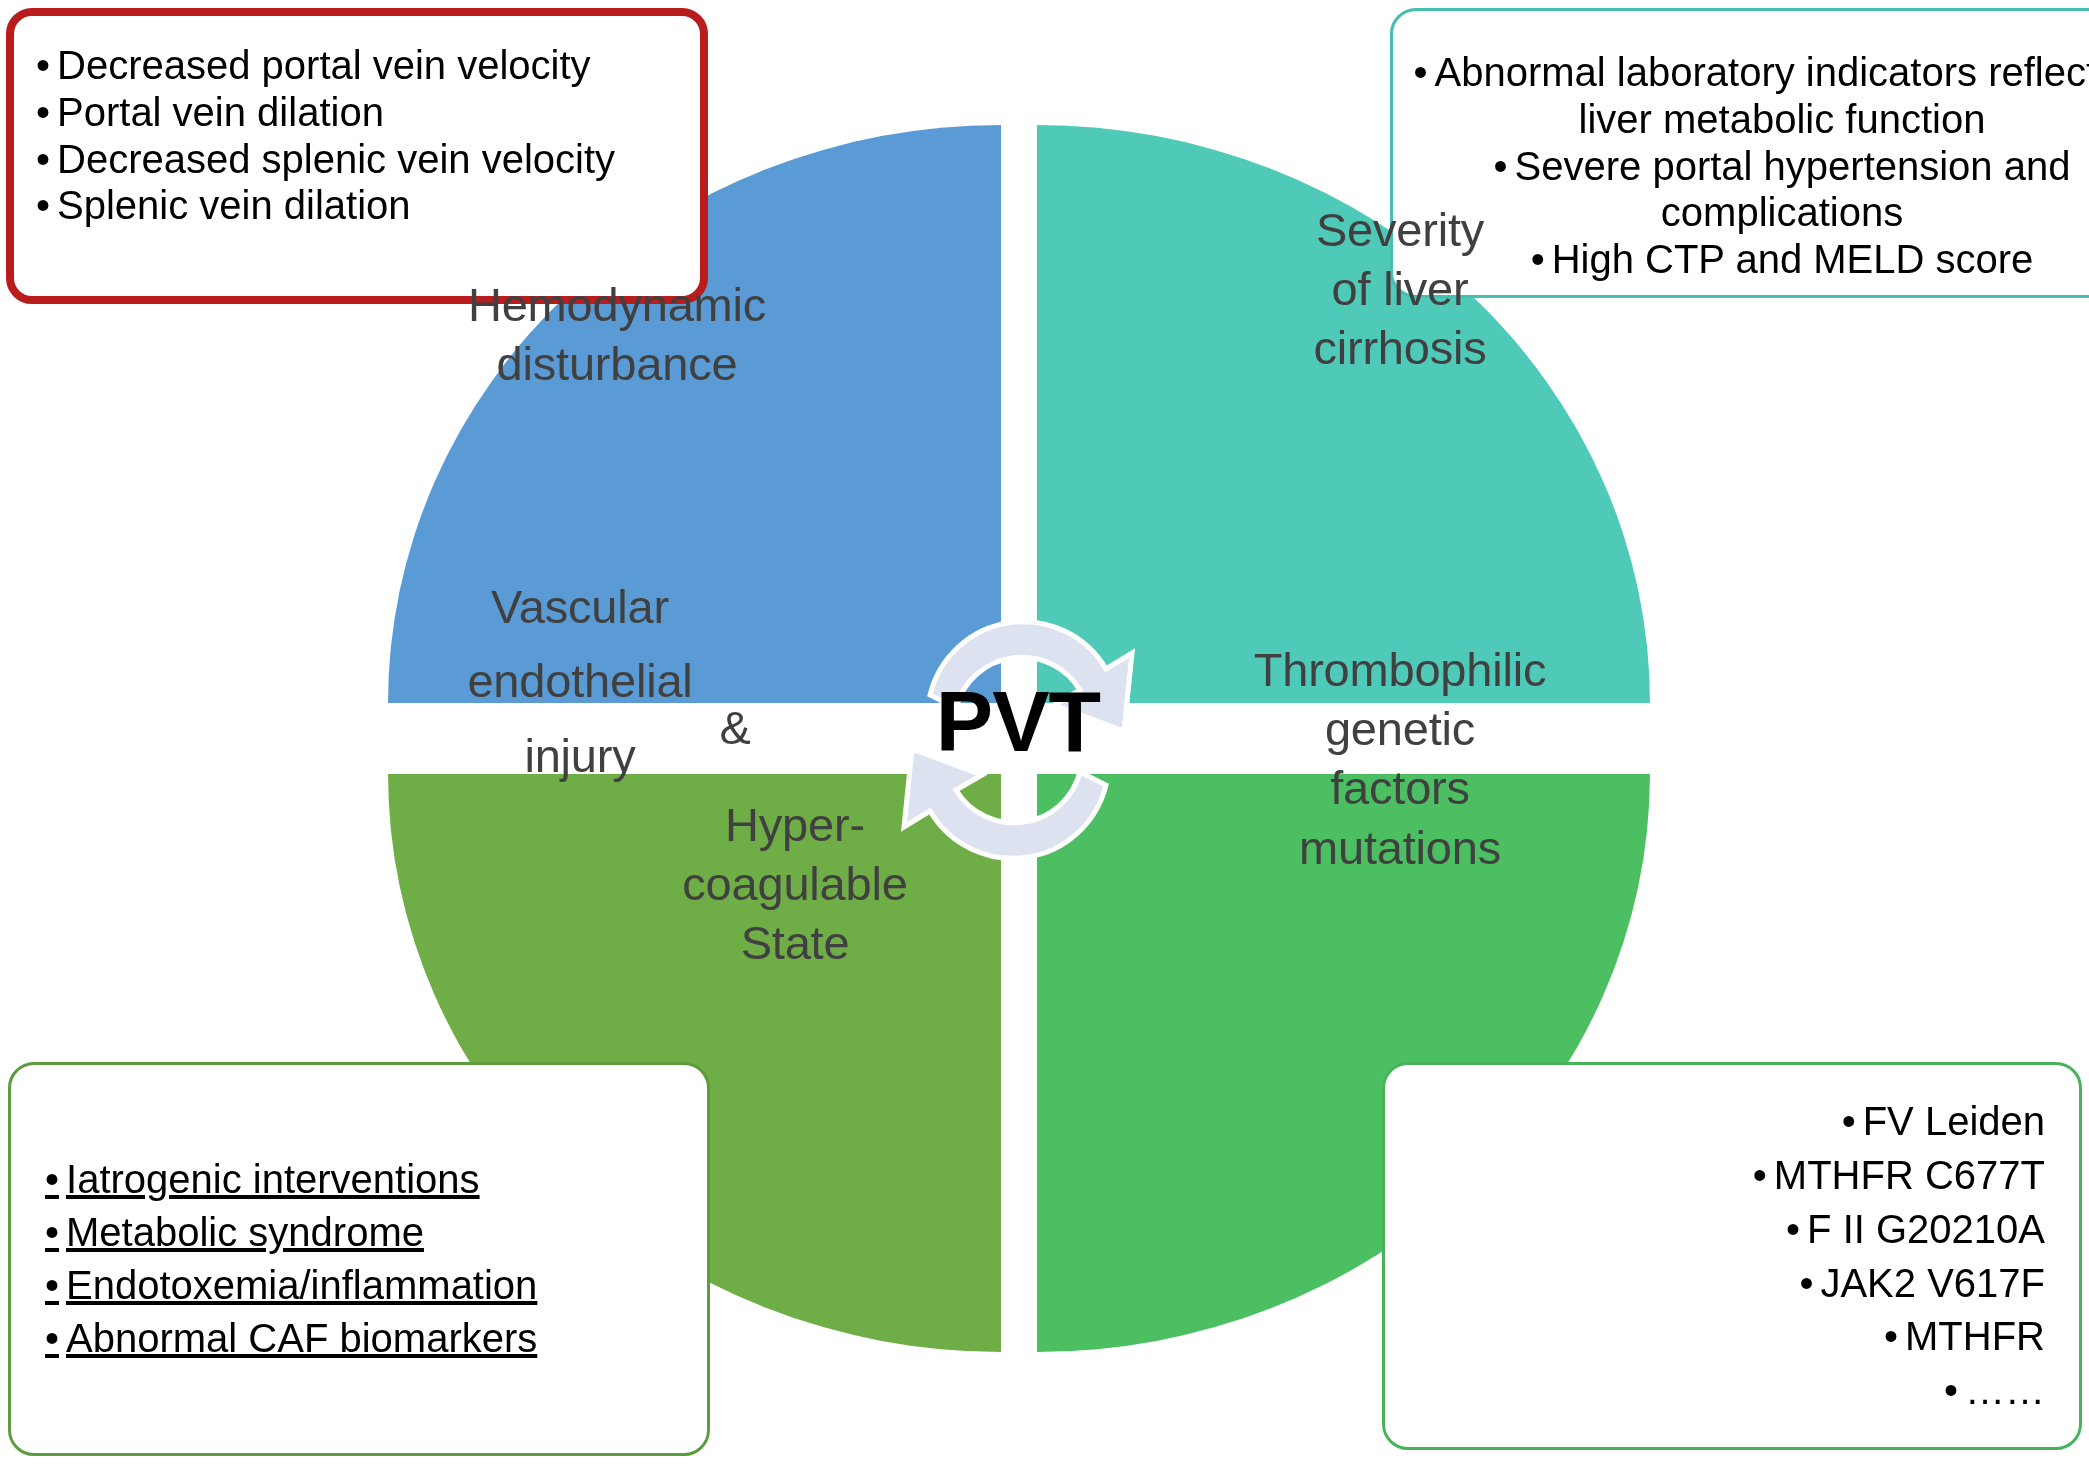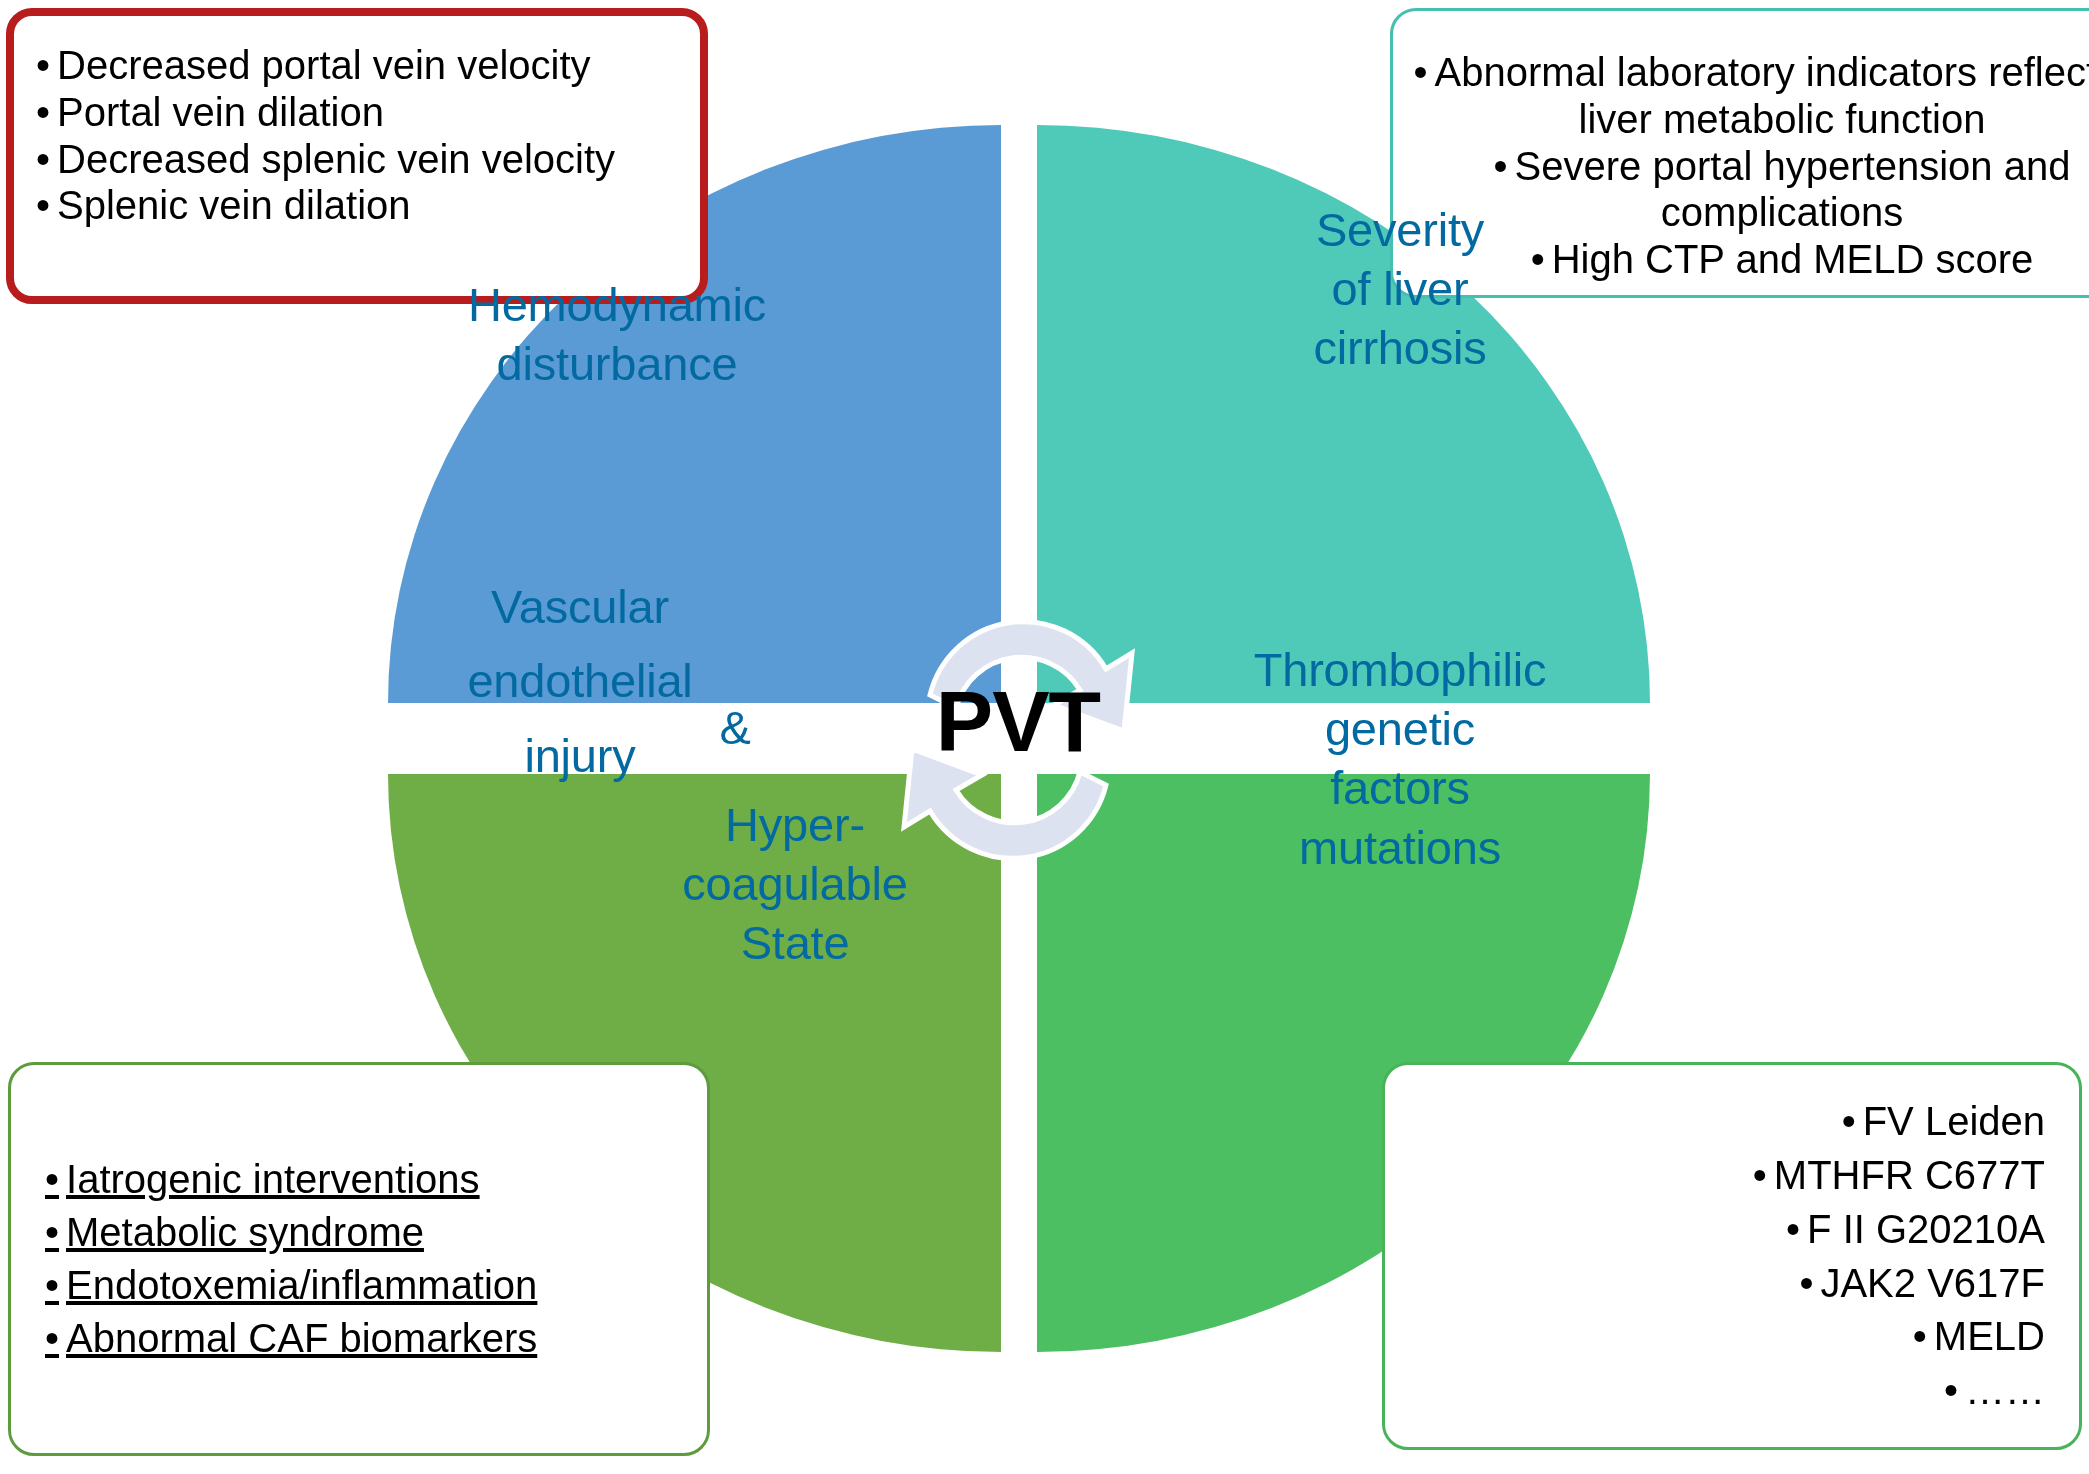--- a/index.html
+++ b/index.html
@@ -47,21 +47,21 @@
   .quad-bl { left: 0px;   top: 649px; }
   .quad-bl .fill { left: 0px;    top: -578px; background: #6FAE46; }
   .quad-br { left: 649px; top: 649px; }
   .quad-br .fill { left: -613px; top: -578px; background: #4CBF63; }
 
   .quad-label {
     position: absolute;
     z-index: 5;
     font-size: 47px;
     line-height: 1.26;
-    color: #0369a1;
+    color: #404040;
     text-align: center;
     white-space: pre-line;
     letter-spacing: -0.2px;
   }
   .label-tl { left: 392px;  top: 275px;  width: 450px; text-align: center; }
   .label-tr { left: 1180px; top: 200px;  width: 440px; text-align: center; }
   .label-bl { left: 400px;  top: 570px;  width: 360px; line-height: 1.58; text-align: center; }
   .label-bl2 { left: 640px;  top: 795px;  width: 310px; line-height: 1.26; text-align: center; }
   .label-amp { left: 700px;  top: 698px;  width: 70px;  text-align: center; }
   .label-br { left: 1190px; top: 640px;  width: 420px; text-align: center; }
@@ -235,18 +235,18 @@
       <li><span class="b">•</span><span>Abnormal CAF biomarkers</span></li>
     </ul>
   </div>
 
   <div class="callout box-br">
     <ul>
       <li><span class="b">•</span><span>FV Leiden</span></li>
       <li><span class="b">•</span><span>MTHFR C677T</span></li>
       <li><span class="b">•</span><span>F II G20210A</span></li>
       <li><span class="b">•</span><span>JAK2 V617F</span></li>
-      <li><span class="b">•</span><span>MELD</span></li>
+      <li><span class="b">•</span><span>MTHFR</span></li>
       <li><span class="b">•</span><span>……</span></li>
     </ul>
   </div>
 
 </div>
 
 </body></html>

